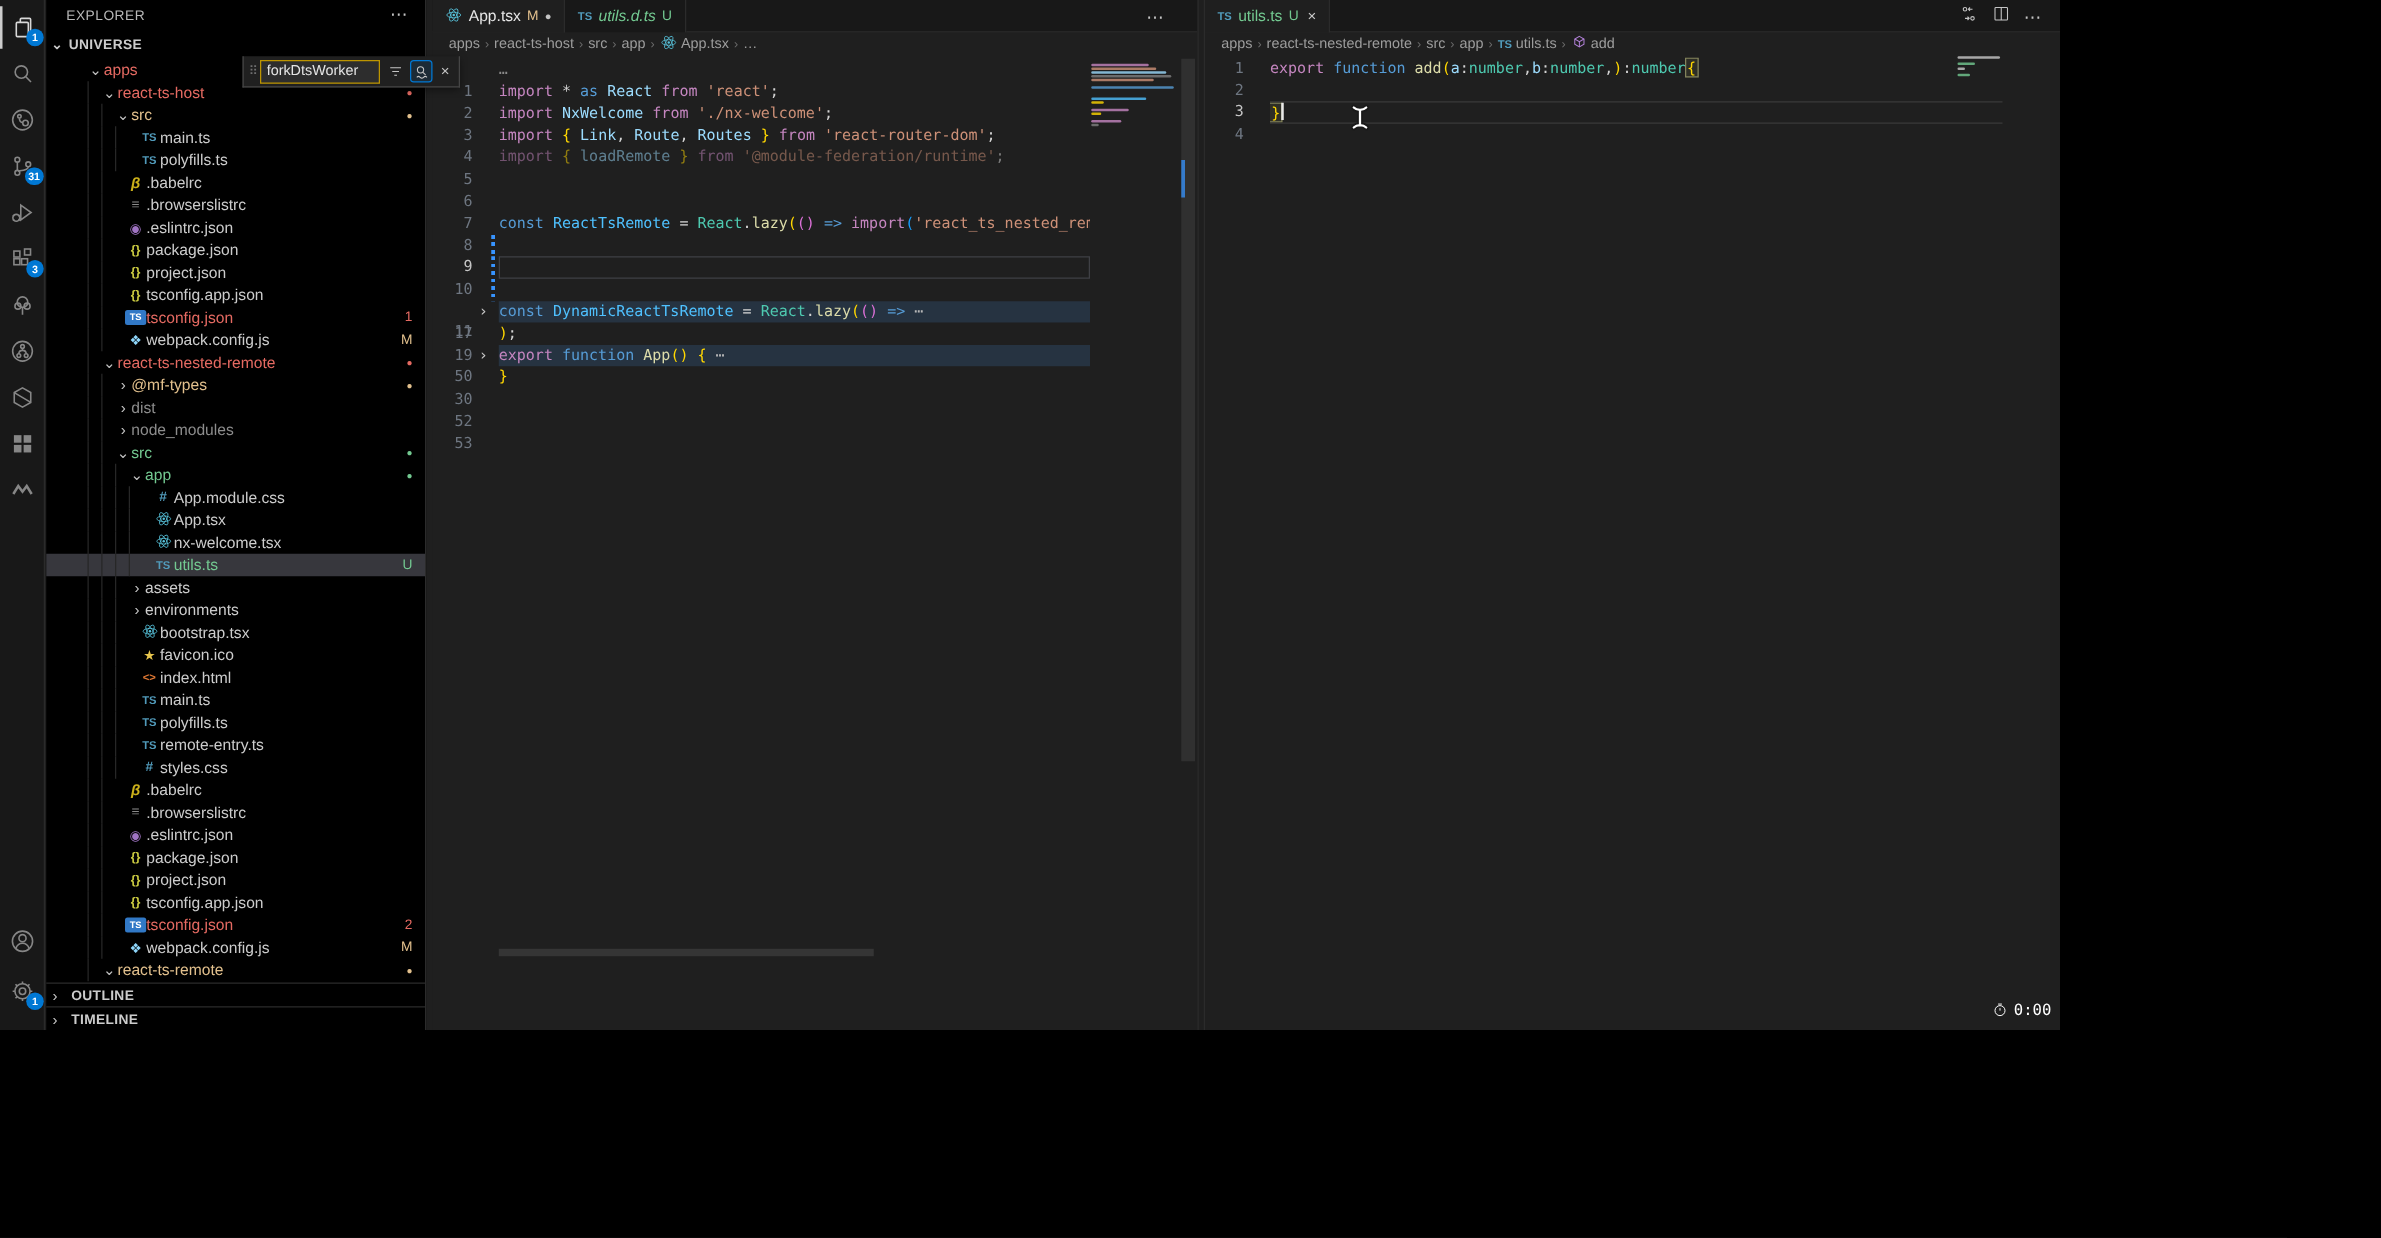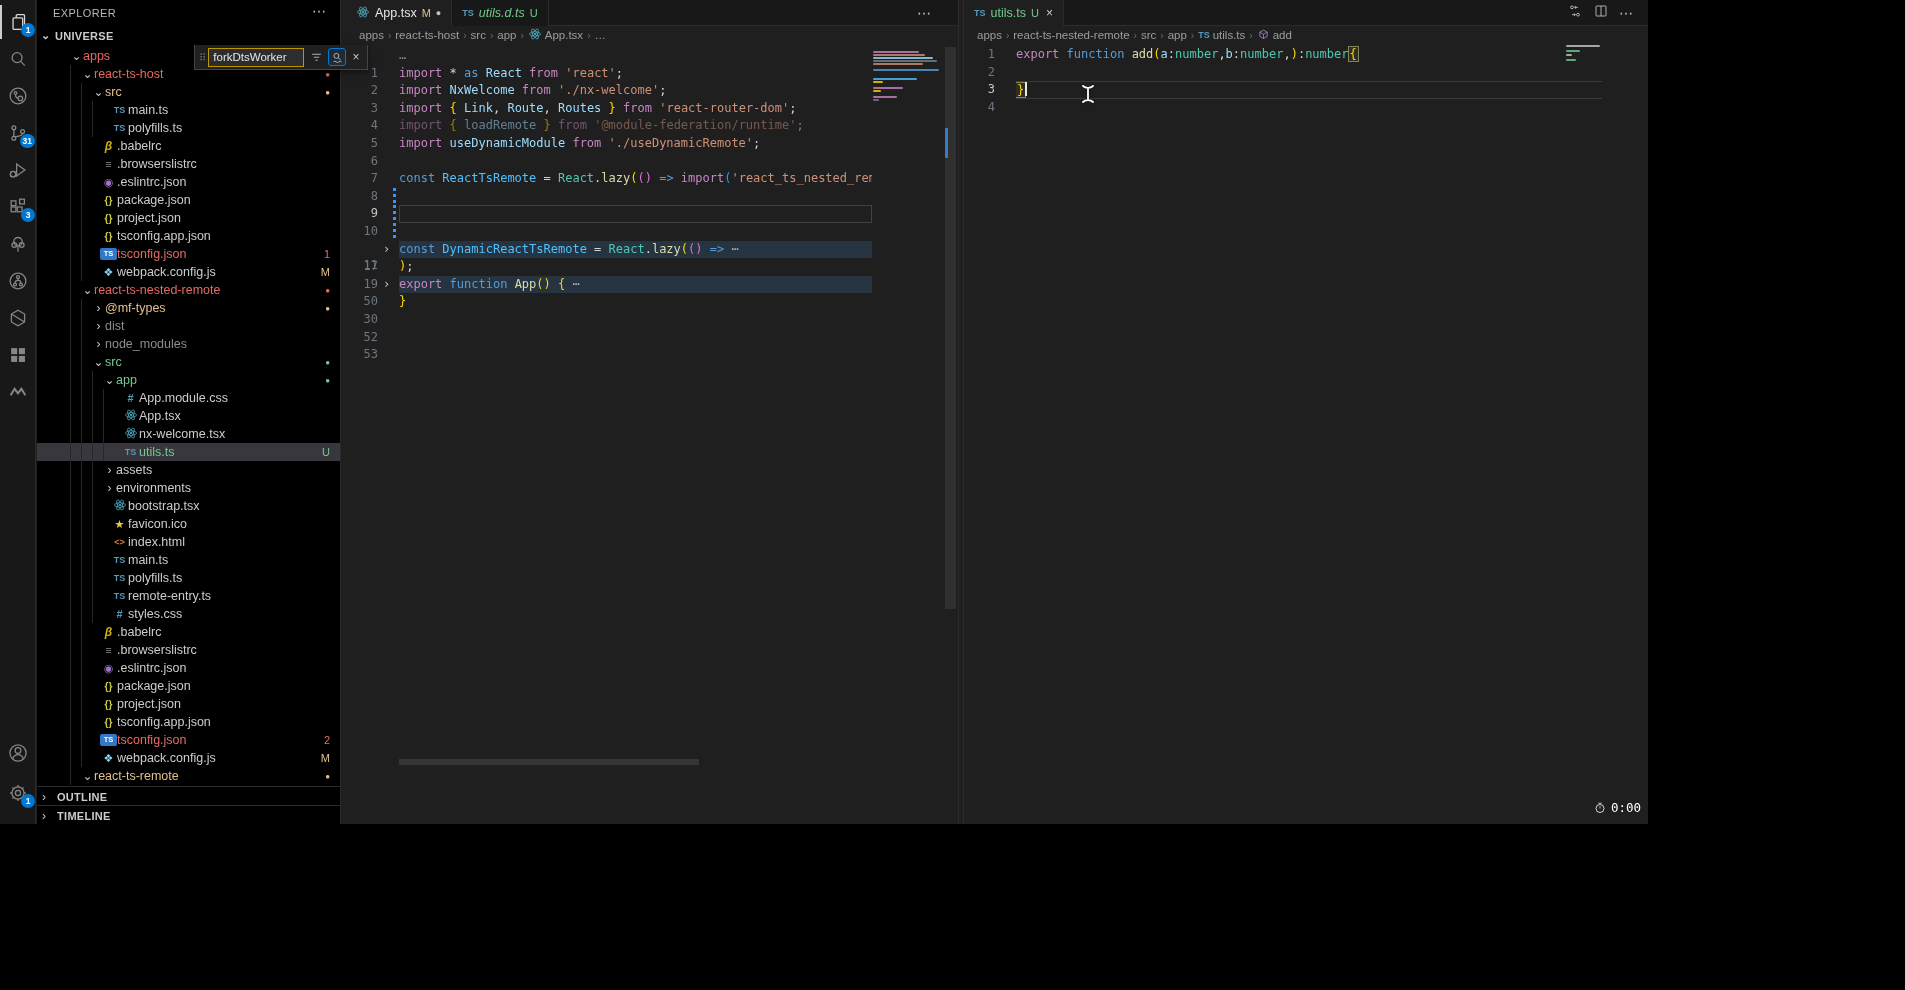--- a/index.html
+++ b/index.html
@@ -700,21 +700,20 @@
         <div class="coderow">
           <span class="num" style="left: 0px; width: 32px;">3</span>
           <div class="txt" style="margin-left: 53px; margin-right: 86px;"><span class="tk-kw">import</span><span class="tk-pun"> </span><span class="tk-b1">{</span><span class="tk-pun"> </span><span class="tk-var">Link</span><span class="tk-pun">, </span><span class="tk-var">Route</span><span class="tk-pun">, </span><span class="tk-var">Routes</span><span class="tk-pun"> </span><span class="tk-b1">}</span><span class="tk-pun"> </span><span class="tk-kw">from</span><span class="tk-pun"> </span><span class="tk-str">'react-router-dom'</span><span class="tk-pun">;</span></div>
         </div>
         <div class="coderow dim">
           <span class="num" style="left: 0px; width: 32px;">4</span>
           <div class="txt" style="margin-left: 53px; margin-right: 86px;"><span class="tk-kw">import</span><span class="tk-pun"> </span><span class="tk-b1">{</span><span class="tk-pun"> </span><span class="tk-var">loadRemote</span><span class="tk-pun"> </span><span class="tk-b1">}</span><span class="tk-pun"> </span><span class="tk-kw">from</span><span class="tk-pun"> </span><span class="tk-str">'@module-federation/runtime'</span><span class="tk-pun">;</span></div>
         </div>
         <div class="coderow">
           <span class="num" style="left: 0px; width: 32px;">5</span>
-          <div class="txt" style="margin-left: 53px; margin-right: 86px;"><span class="tk-kw">import</span><span class="tk-pun"> </span><span class="tk-var">useDynamicModule</span><span class="tk-pun"> </span><span class="tk-kw">from</span><span class="tk-pun"> </span><span class="tk-str">'./useDynamicRemote'</span><span class="tk-pun">;</span></div>
         </div>
         <div class="coderow">
           <span class="num" style="left: 0px; width: 32px;">6</span>
           <div class="txt" style="margin-left: 53px; margin-right: 86px;"></div>
         </div>
         <div class="coderow">
           <span class="num" style="left: 0px; width: 32px;">7</span>
           <div class="txt" style="margin-left: 53px; margin-right: 86px;"><span class="tk-kb">const</span><span class="tk-pun"> </span><span class="tk-cv">ReactTsRemote</span><span class="tk-pun"> = </span><span class="tk-cls">React</span><span class="tk-pun">.</span><span class="tk-fn">lazy</span><span class="tk-b1">(</span><span class="tk-b2">()</span><span class="tk-pun"> </span><span class="tk-kb">=&gt;</span><span class="tk-pun"> </span><span class="tk-kw">import</span><span class="tk-b3">(</span><span class="tk-str">'react_ts_nested_remote/Module'</span></div>
         </div>
         <div class="coderow">

